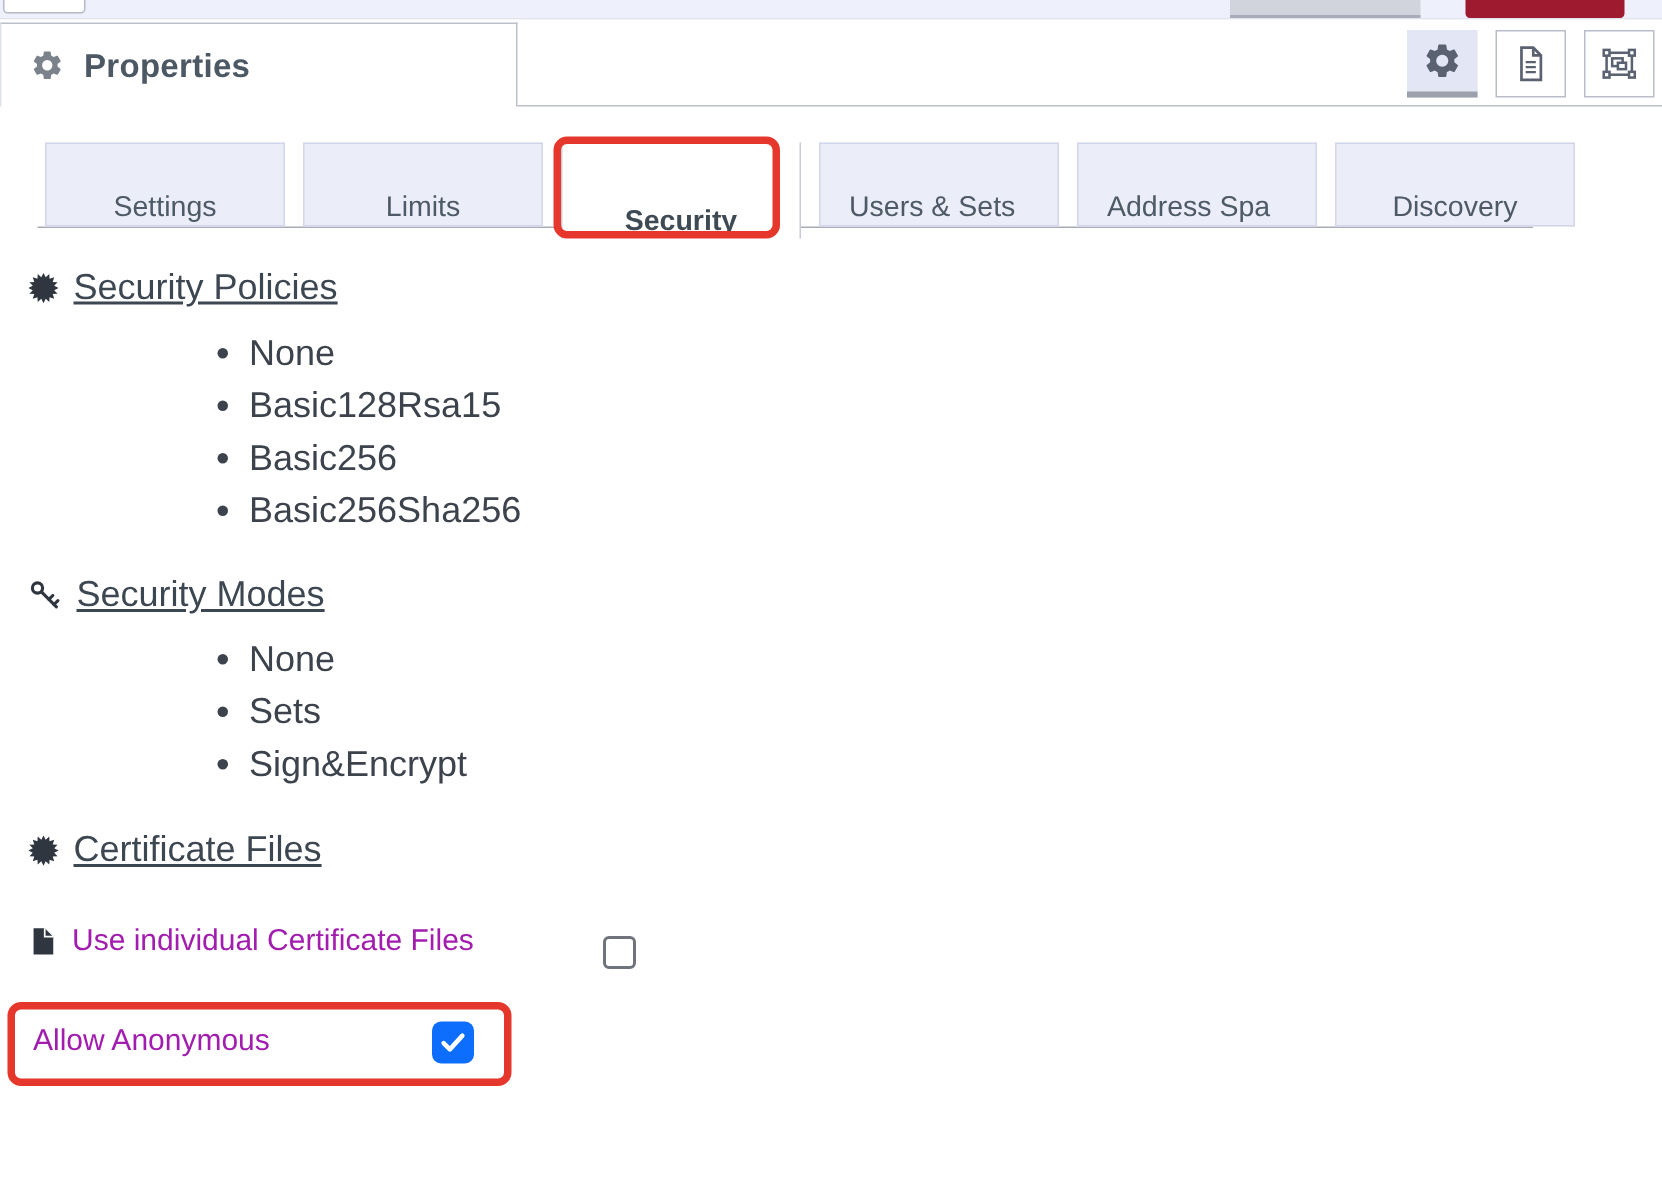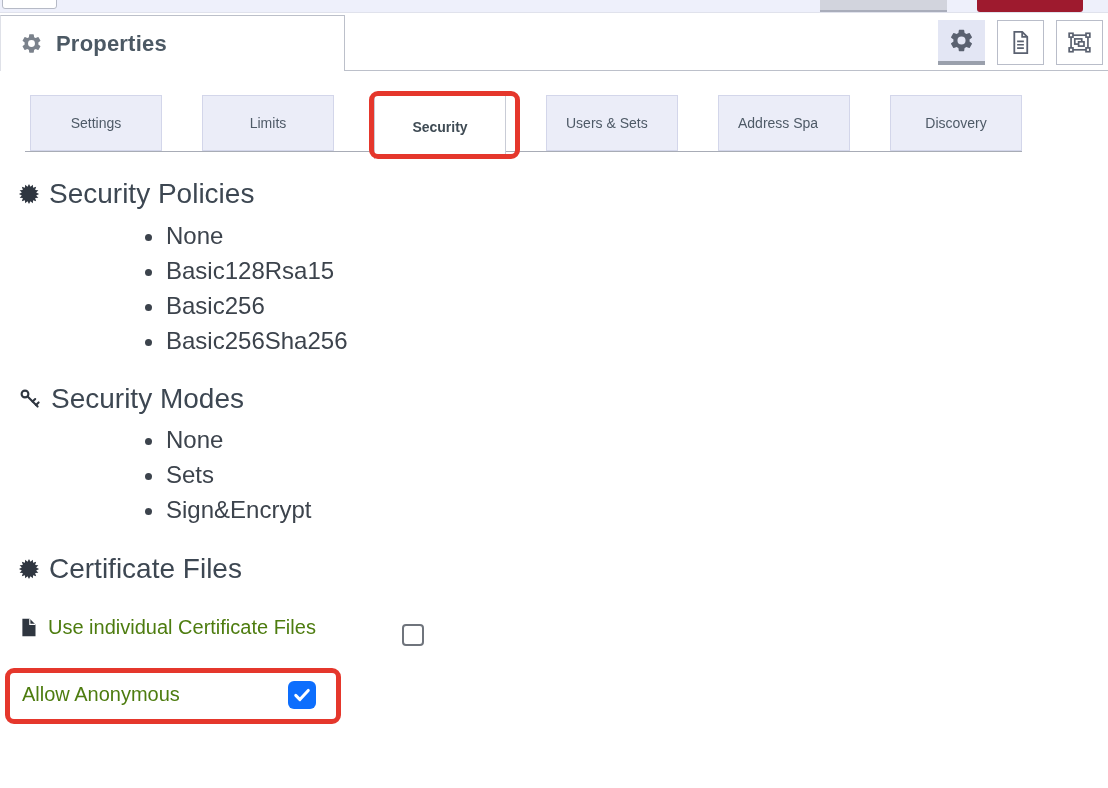--- a/index.html
+++ b/index.html
@@ -29,42 +29,42 @@
 
   .toolbar { position:absolute; right:5px; top:7px; height:45px; display:flex; gap:12px; }
   .tool-btn { width:47px; height:45px; display:flex; align-items:center; justify-content:center;
               background:#fff; border:1px solid #b9bdc9; cursor:pointer; color:#5a6170; }
   .tool-btn.active { background:#e3e6f4; border:none; border-bottom:4px solid #9aa0ac; }
   .tool-btn svg { width:27px; height:27px; }
 
   
   .tabrow { position:absolute; left:0; top:95px; width:1108px; height:70px; }
   .tab-underline { position:absolute; left:25px; top:56px; width:997px; height:1px; background:#a8acb6; }
-  .tab { position:absolute; top:0; width:132px; height:56px; background:#ebedf8;
-         border:1px solid #d3d6ea; color:#4e5a67; font-size:14px;
-         display:flex; align-items:center; justify-content:center;
+  .tab { position:absolute; top:0; width:160px; height:56px; background:#ebedf8;
+         border:1px solid #d3d6ea; color:#4e5a67; font-size:19px;
+         display:flex; align-items:flex-end; justify-content:center;
          white-space:nowrap; overflow:hidden; cursor:pointer; }
   .tab.trunc { justify-content:flex-start; padding-left:19px; }
   .tab .fade { position:absolute; right:1px; top:1px; bottom:1px; width:28px;
                background:linear-gradient(to right, rgba(235,237,248,0), #ebedf8 85%); pointer-events:none; }
   .tab.active { background:#fff; border:none; border-left:1px solid #c9ccd6; border-right:1px solid #c9ccd6;
                 height:64px; z-index:2; color:#3f4b54; font-weight:bold; }
   .annotation { position:absolute; border:5px solid #e5372c; border-radius:9px;
                 pointer-events:none; z-index:3; }
   .tab-annotation { left:369px; top:-4px; width:151px; height:68px; }
 
   
   .section-head { position:absolute; left:18px; display:flex; align-items:center; gap:9px;
-                  font-size:28px; color:#3d4752; }
+                  font-size:24px; color:#3d4752;text-decoration:underline; }
   .section-head svg { color:#2f3640; flex:none; }
   .bullets { position:absolute; left:0; top:0; padding-left:166px; list-style:disc; }
   .bullets li { font-size:24px; line-height:35px; color:#3c434c; }
 
   .chk-row-label { position:absolute; display:flex; align-items:center; gap:9px;
-                   font-size:20px; color:#4d7c0f; }
+                   font-size:20px; color:#a21caf; }
   .checkbox { position:absolute; background:#fff; border:2px solid #6f747c; border-radius:4px; cursor:pointer; }
   .checkbox.unchecked { left:402px; top:624px; width:22px; height:22px; }
   .checkbox.checked { left:288px; top:681px; width:28px; height:28px;
                       background:#0d6efd; border:none; border-radius:6px;
                       display:flex; align-items:center; justify-content:center; }
   .checkbox.checked svg { width:20px; height:20px; }
   .anon-annotation { left:5px; top:668px; width:336px; height:56px; }
 </style>
 </head>
 <body>

